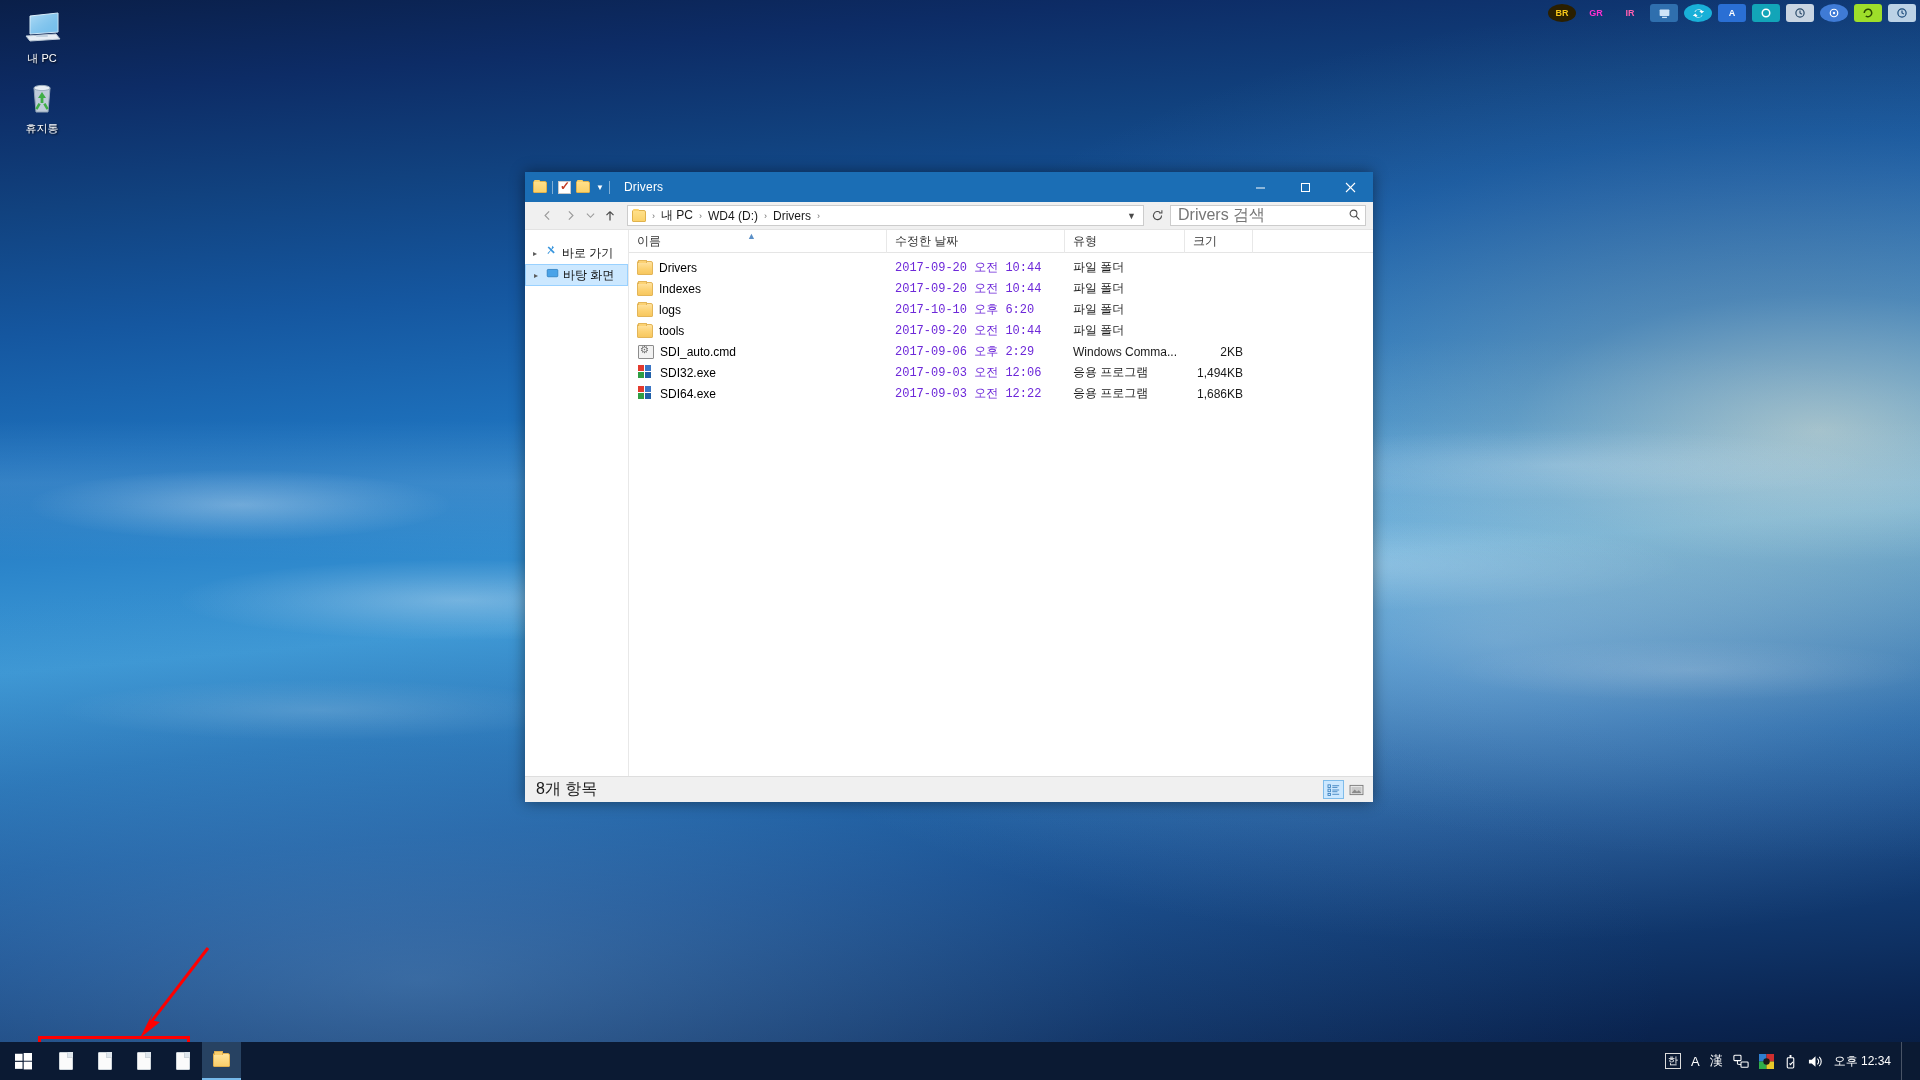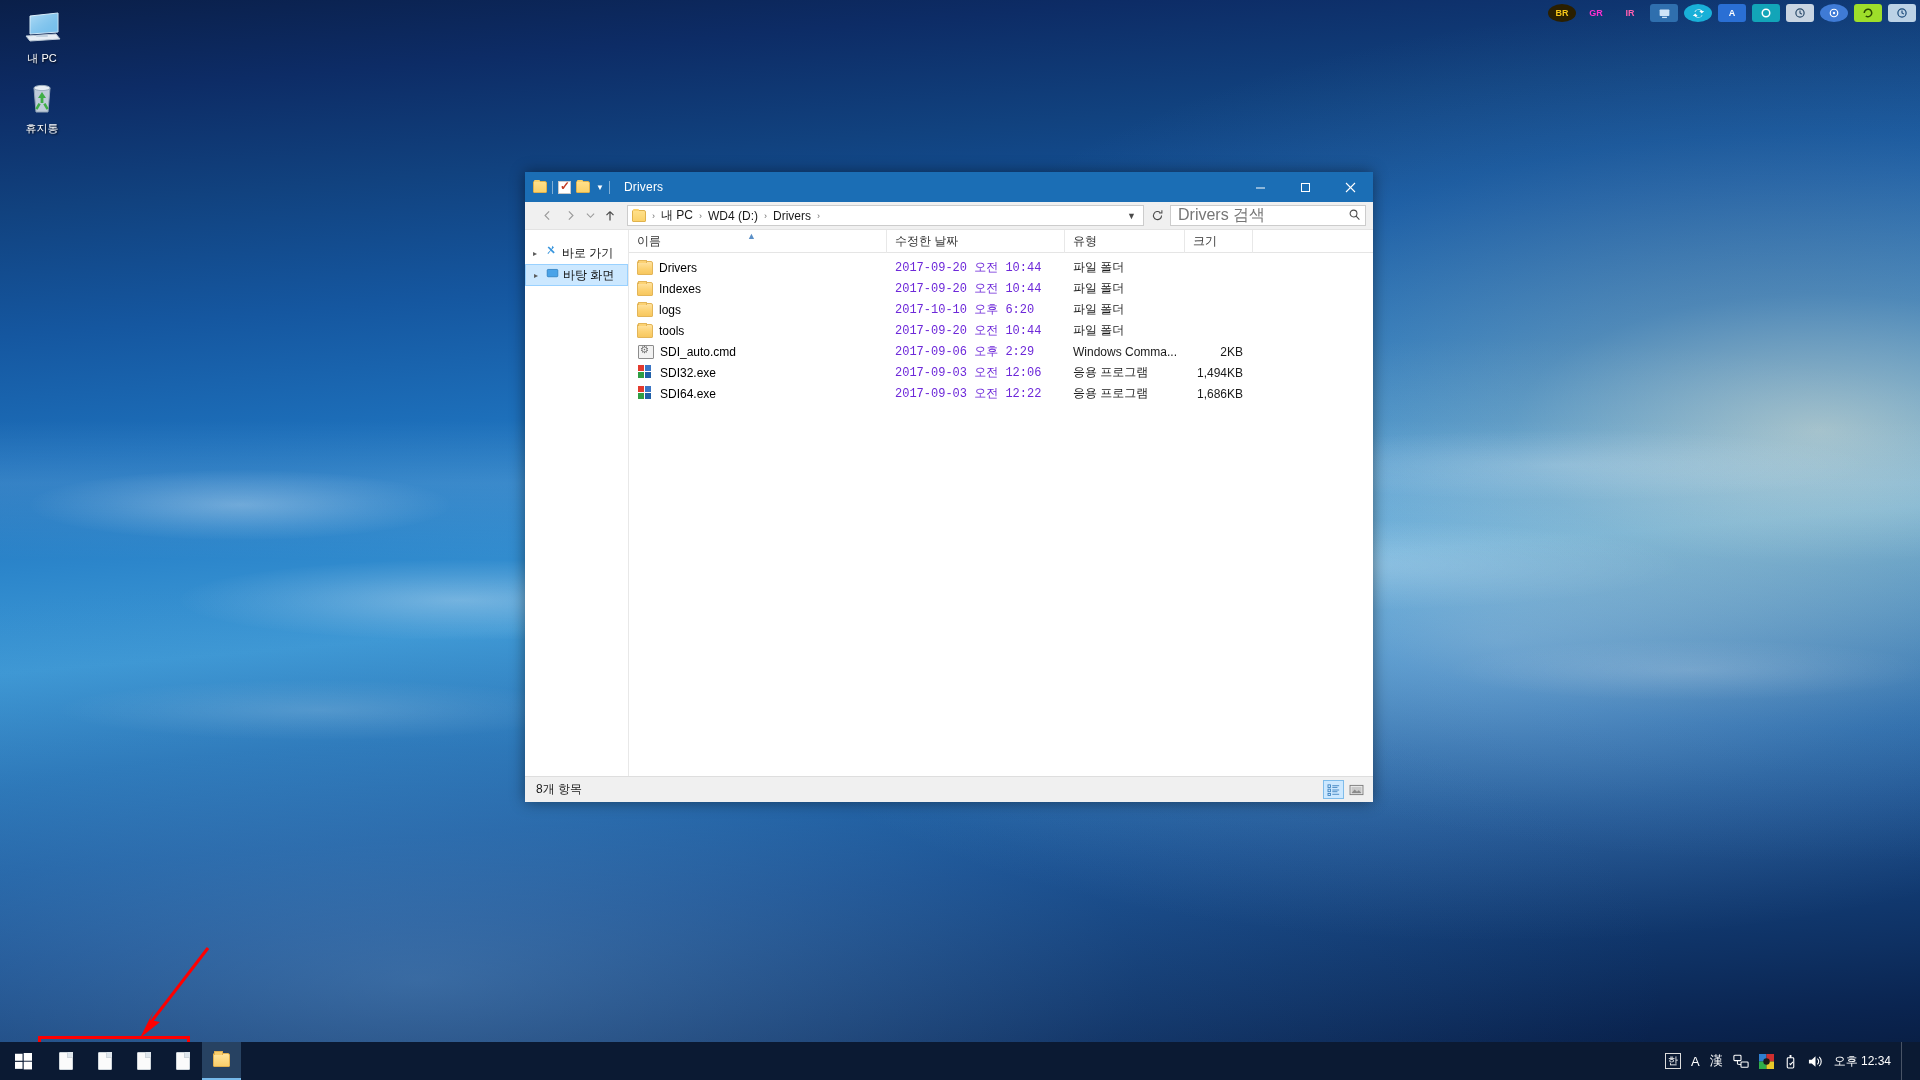--- a/index.html
+++ b/index.html
@@ -279,21 +279,21 @@
   .ico.exe .q2 { left:7px; top:0; background:#3b76c6; }
   .ico.exe .q3 { left:0; top:7px; background:#2f9e44; }
   .ico.exe .q4 { left:7px; top:7px; background:#1f5fa8; }
 
   #statusbar {
     height: 26px;
     background: #f0f0f0;
     border-top: 1px solid #dedede;
     display: flex; align-items: center;
     padding: 0 6px 0 11px;
-    font-size: 12px; color: #1a1a1a;
+    font-size: 16px; color: #1a1a1a;
   }
   #view-btns { margin-left: auto; display: flex; gap: 2px; align-items: center; }
   .vbtn {
     width: 21px; height: 19px;
     display: flex; align-items: center; justify-content: center;
   }
   .vbtn.sel { background: #cce8ff; border: 1px solid #7fbcea; }
 
   
   #annot-arrow { position: absolute; left: 130px; top: 940px; pointer-events: none; }

